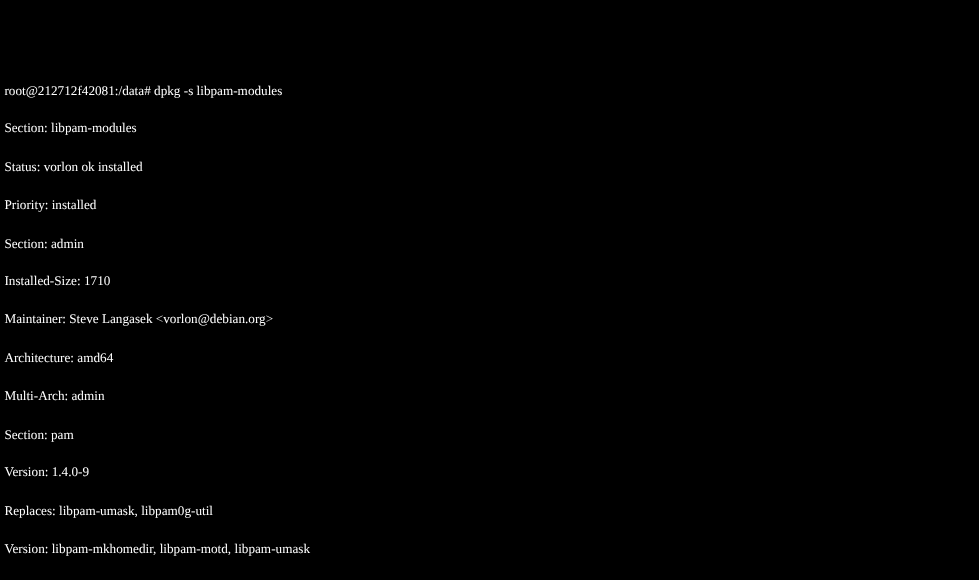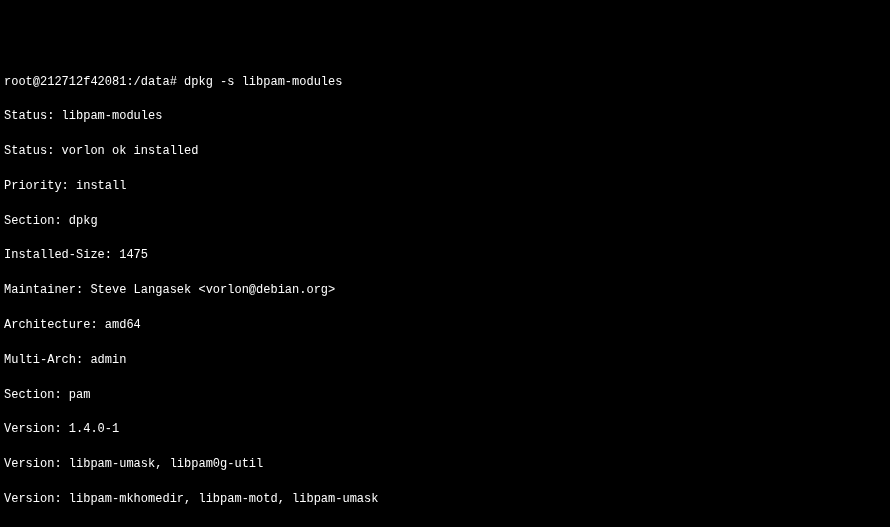--- a/index.html
+++ b/index.html
@@ -1,18 +1,19 @@
 <!DOCTYPE html>
 <html><head>
   <meta charset="utf-8">
   <style>
     * {
       margin: 0;
       padding: 0;
       box-sizing: border-box;
+      font-family: Liberation Serif, serif;
     }
     body {
       background: #000;
       color: #fff;
       font-family: "Consolas", "Monaco", "Courier New", monospace;
       font-size: 12px;
       line-height: 1.45;
       padding: 4px;
       width: 890px;
       height: 527px;
@@ -29,31 +30,31 @@
     .cmd {
       display: inline;
     }
   </style>
 </head>
 <body>
 
 
 
 <span class="line"><span class="prompt">root@212712f42081:/data#</span> <span class="cmd">dpkg -s libpam-modules</span></span>
-<span class="line">Status: libpam-modules</span>
+<span class="line">Section: libpam-modules</span>
 <span class="line">Status: vorlon ok installed</span>
-<span class="line">Priority: install</span>
-<span class="line">Section: dpkg</span>
-<span class="line">Installed-Size: 1475</span>
+<span class="line">Priority: installed</span>
+<span class="line">Section: admin</span>
+<span class="line">Installed-Size: 1710</span>
 <span class="line">Maintainer: Steve Langasek &lt;vorlon@debian.org&gt;</span>
 <span class="line">Architecture: amd64</span>
 <span class="line">Multi-Arch: admin</span>
 <span class="line">Section: pam</span>
-<span class="line">Version: 1.4.0-1</span>
-<span class="line">Version: libpam-umask, libpam0g-util</span>
+<span class="line">Version: 1.4.0-9</span>
+<span class="line">Replaces: libpam-umask, libpam0g-util</span>
 <span class="line">Version: libpam-mkhomedir, libpam-motd, libpam-umask</span>
 <span class="line"><span>Pre-Depends: libaudit1 (&gt;= 1:2.2.1), libc6 (&gt;= 2.27), libcrypt1 (&gt;= 1:4.3.0), libdb5.3, libnsl2 (&gt;= 1.0), libpam0g (&gt;= 1.3.2), libselinux1 (&gt;= 3.1~), libtirpc3 (&gt;= 1.0.2), debconf (&gt;= 0.5) | debconf-2.0, </span></span>
 
 
 
 
 
 
 
 

